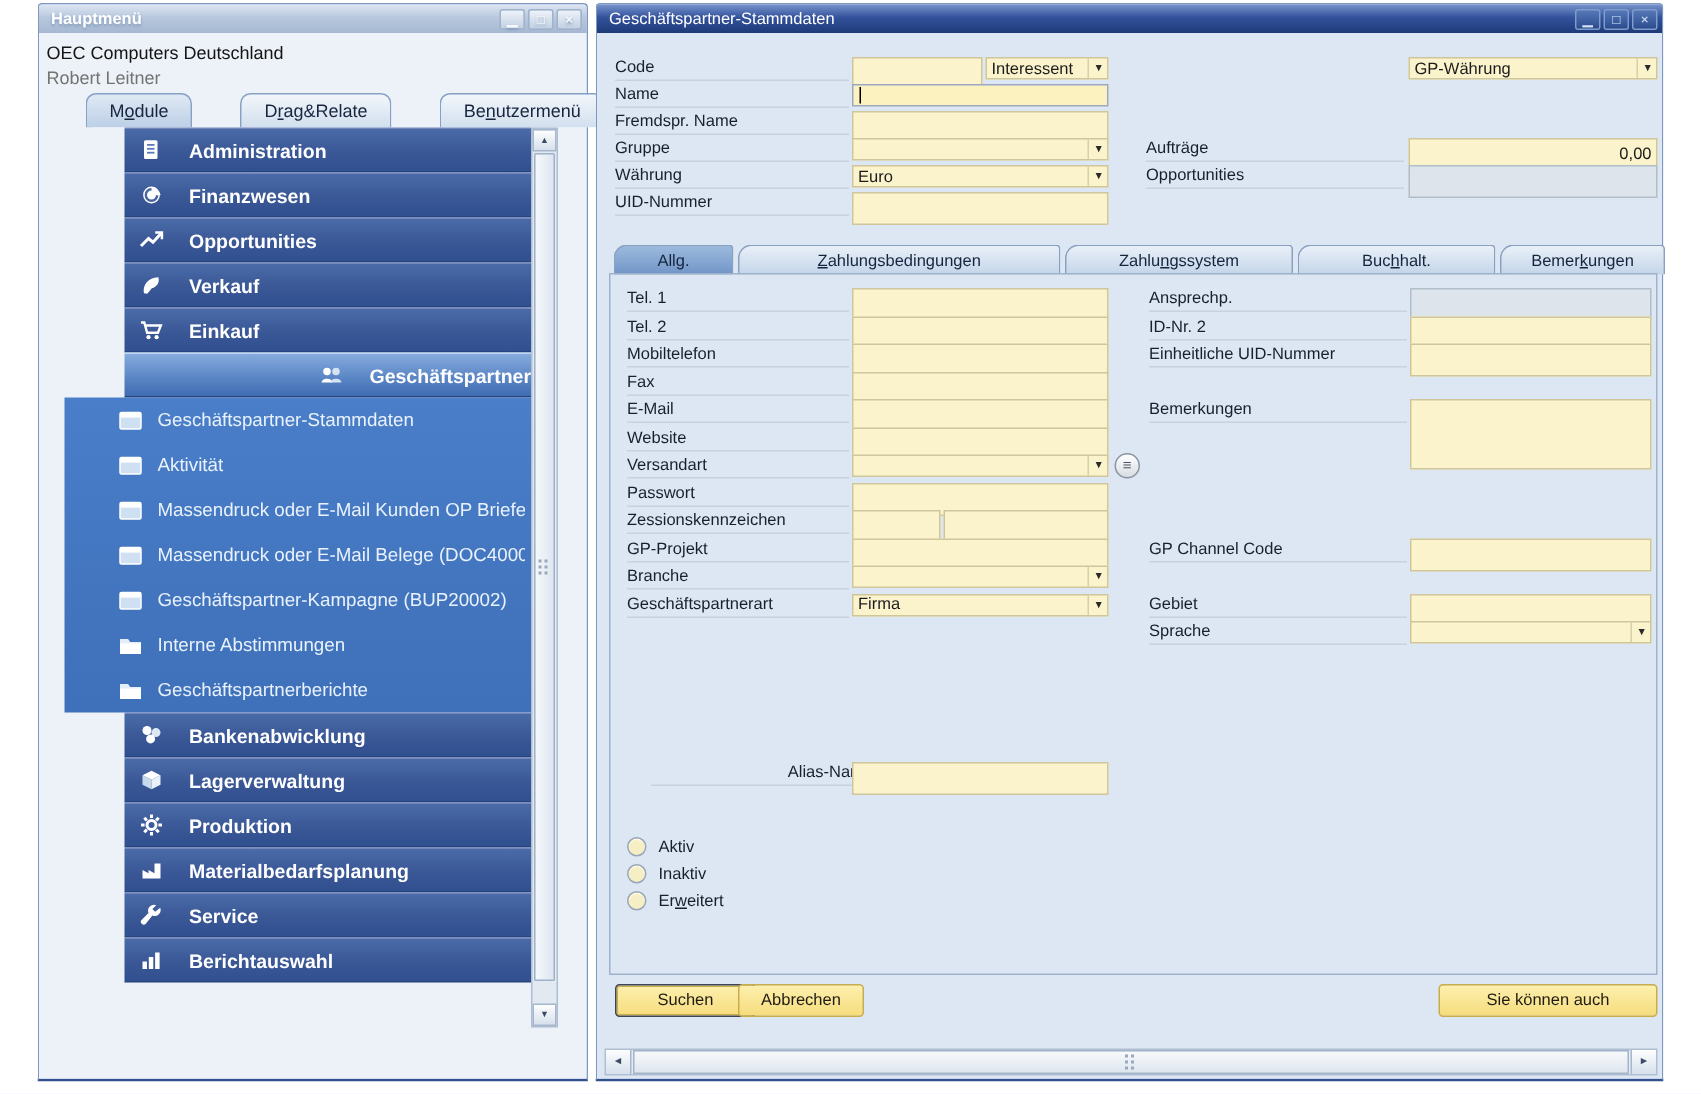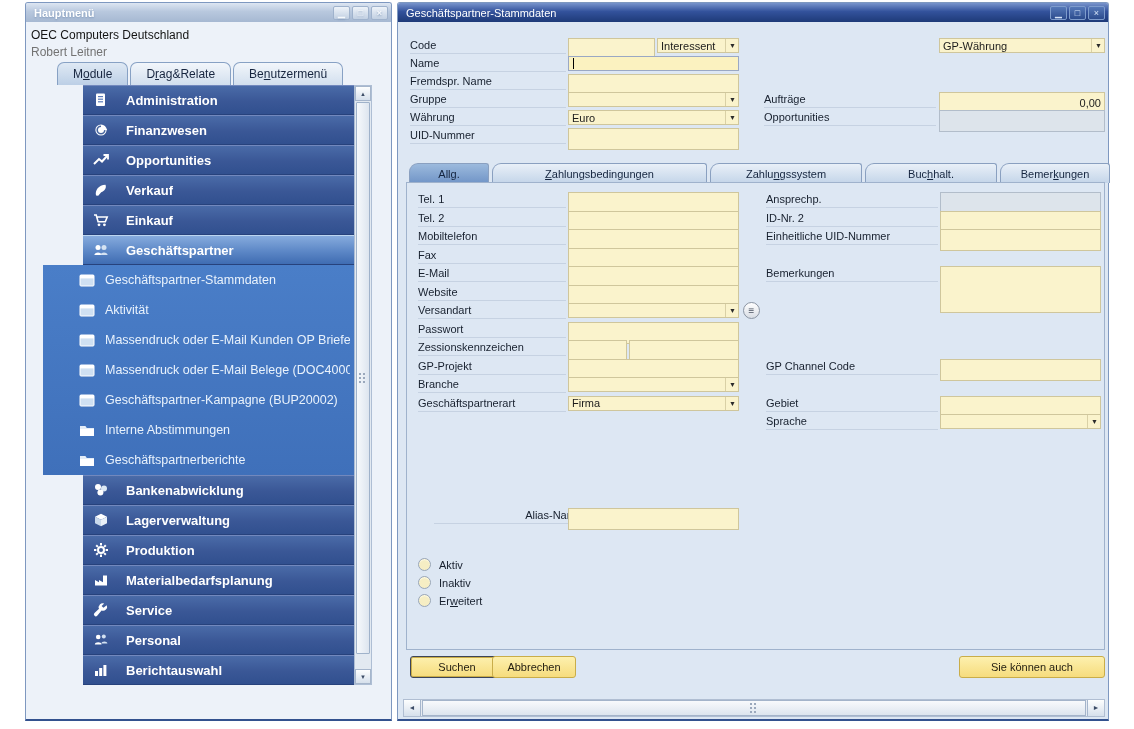--- a/index.html
+++ b/index.html
@@ -14,32 +14,32 @@
   #right-window .titlebar { background:linear-gradient(180deg,#7894cc 0%,#33529c 45%,#1e3a78 100%); }
   .controls { margin-left:auto; display:flex; gap:2px; }
   .ctl { width:17px; height:14px; font-size:9px; line-height:12px; text-align:center; border-radius:2px; border:1px solid; }
   #left-window .ctl { background:linear-gradient(#eef3f9,#c2d0e2); border-color:#9fb2cc; color:#f6f9fc; }
   #right-window .ctl { background:linear-gradient(#5578b8,#2c4c8e); border-color:#7e9ccc; color:#d6e4f8; }
 
   .lw-content { position:absolute; left:0; top:19px; right:0; bottom:0; background:#edf2f9; }
   .company { position:absolute; left:5px; top:6px;  font-size:12px; color:#141414; }
   .user    { position:absolute; left:5px; top:23px; font-size:12px; color:#737373; }
 
-  .ltabs { position:absolute; left:31px; top:40px; height:16px; display:flex; }
+  .ltabs { position:absolute; left:31px; top:40px; height:16px; display:flex;gap:30px; }
   .ltab { height:23px; padding:0 15px; margin-right:2px; font-size:12px; color:#17253f;
           background:linear-gradient(#f2f6fb,#d2dfee); border:1px solid #87a1c4; border-bottom:none;
           border-radius:7px 7px 0 0; display:flex; align-items:center; }
   .ltab.active { background:linear-gradient(#dfe9f4,#bccfe6); }
 
   .lmenu { position:absolute; left:17px; top:63px; width:311px; }
   .menu-item { height:30px; display:flex; align-items:center; padding-left:10px; gap:13px;
                background:linear-gradient(180deg,#4a6ba8 0%,#3a5796 55%,#31508f 100%);
                border-top:1px solid #7288bd; border-bottom:1px solid #27427c;
                color:#fff; font-weight:bold; font-size:13px;margin-left:40px; }
-  .menu-item.selected { background:linear-gradient(180deg,#86abdd 0%,#5c87c6 55%,#3f6cb2 100%); border-top-color:#bcd5f0; }
+  .menu-item.selected { background:linear-gradient(180deg,#86abdd 0%,#5c87c6 55%,#3f6cb2 100%); border-top-color:#bcd5f0;justify-content:flex-end; }
   .mi-icon { width:20px; height:16px; display:inline-flex; flex:0 0 auto; }
   .mi-label { white-space:nowrap; overflow:hidden; }
   .submenu { background:linear-gradient(180deg,#4a7ec8,#3f70ba); }
   .submenu-item { height:30px; display:flex; align-items:center; padding-left:36px; gap:10px; color:#e9f2fc; font-size:12.5px; }
   .si-icon { width:16px; height:13px; display:inline-flex; flex:0 0 auto; }
   .si-label { white-space:nowrap; overflow:hidden; max-width:245px; }
 
   .vscroll { position:absolute; left:328px; top:63px; width:18px; height:600px; background:#e2e9f1; border:1px solid #aebed4; }
   .sbtn { position:absolute; left:0; width:16px; height:15px; background:linear-gradient(#fdfefe,#d6e0ec); border:1px solid #a6b6cc; font-size:6px; color:#3c4c66; text-align:center; line-height:14px; }
   .sbtn.up { top:0; } .sbtn.down { bottom:0; }
@@ -271,31 +271,20 @@
           </span>
           <span class="mi-label">Materialbedarfsplanung</span>
         </div>
         <div class="menu-item">
           <span class="mi-icon">
             <svg width="16" height="16" viewBox="0 0 16 16">
               <path d="M13.8 3.2 a4 4 0 0 1 -5.2 5.2 L4.2 13.8 a1.9 1.9 0 0 1 -2.7 -2.7 L6 6.7 a4 4 0 0 1 5.2 -5.2 L8.6 4 10.4 5.8 Z" fill="#fff"></path>
             </svg>
           </span>
           <span class="mi-label">Service</span>
-        </div>
-        <div class="menu-item">
-          <span class="mi-icon">
-            <svg width="16" height="16" viewBox="0 0 16 16">
-              <circle cx="5.2" cy="5" r="2.3" fill="#fff"></circle>
-              <circle cx="10.8" cy="4.4" r="2" fill="#d4e2f2"></circle>
-              <path d="M1.8 12.6 c0-3.2 6.8-3.2 6.8 0 Z" fill="#fff"></path>
-              <path d="M8.4 11.6 c0-2.8 6-2.8 6 0 Z" fill="#d4e2f2"></path>
-            </svg>
-          </span>
-          <span class="mi-label">Personal</span>
         </div>
         <div class="menu-item">
           <span class="mi-icon">
             <svg width="16" height="16" viewBox="0 0 16 16">
               <rect x="2" y="9" width="3" height="5" fill="#fff"></rect>
               <rect x="6.2" y="6" width="3" height="8" fill="#fff"></rect>
               <rect x="10.4" y="3" width="3" height="11" fill="#fff"></rect>
             </svg>
           </span>
           <span class="mi-label">Berichtauswahl</span>

